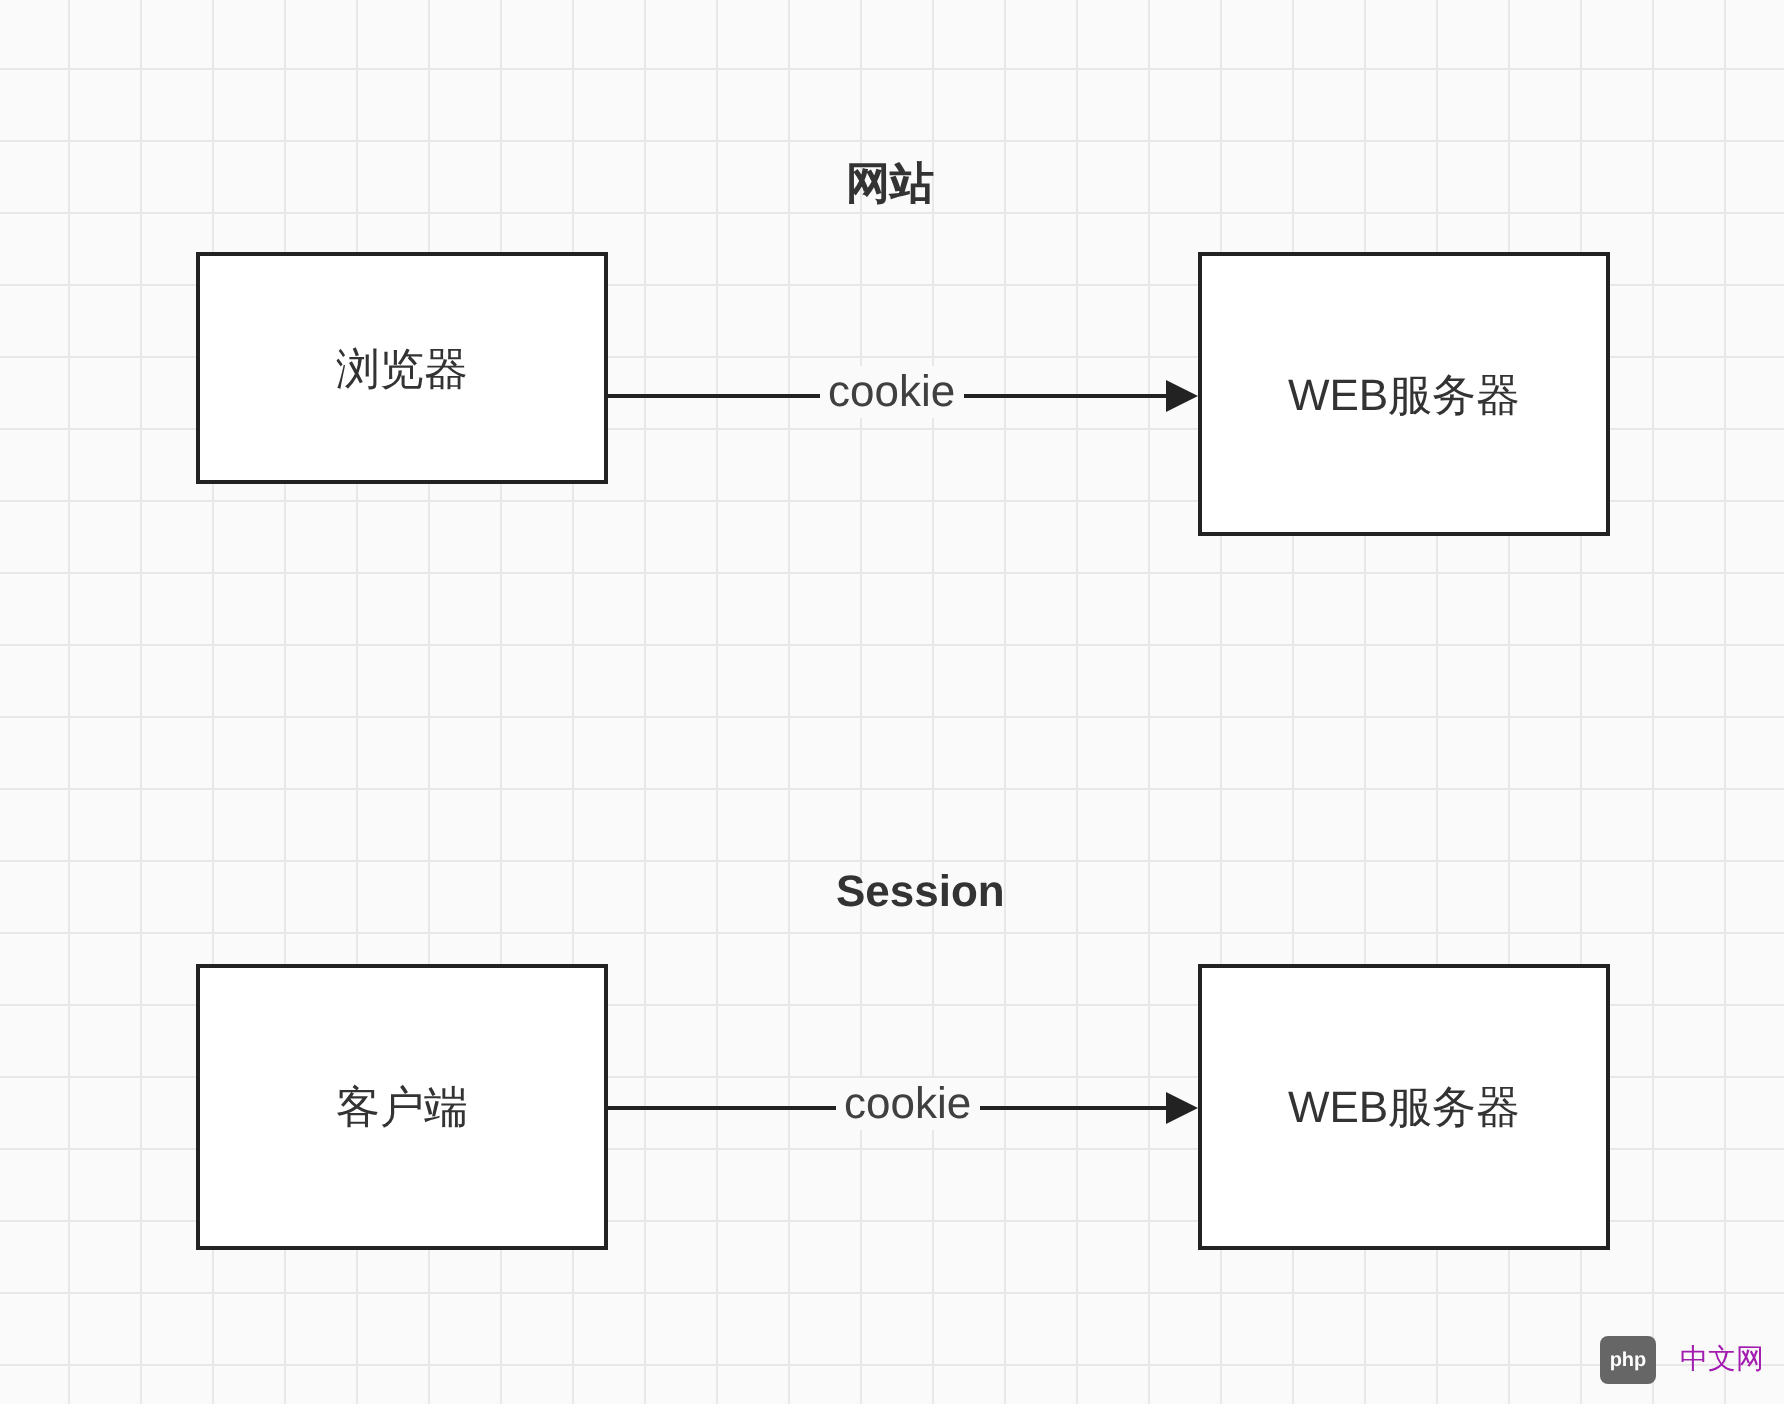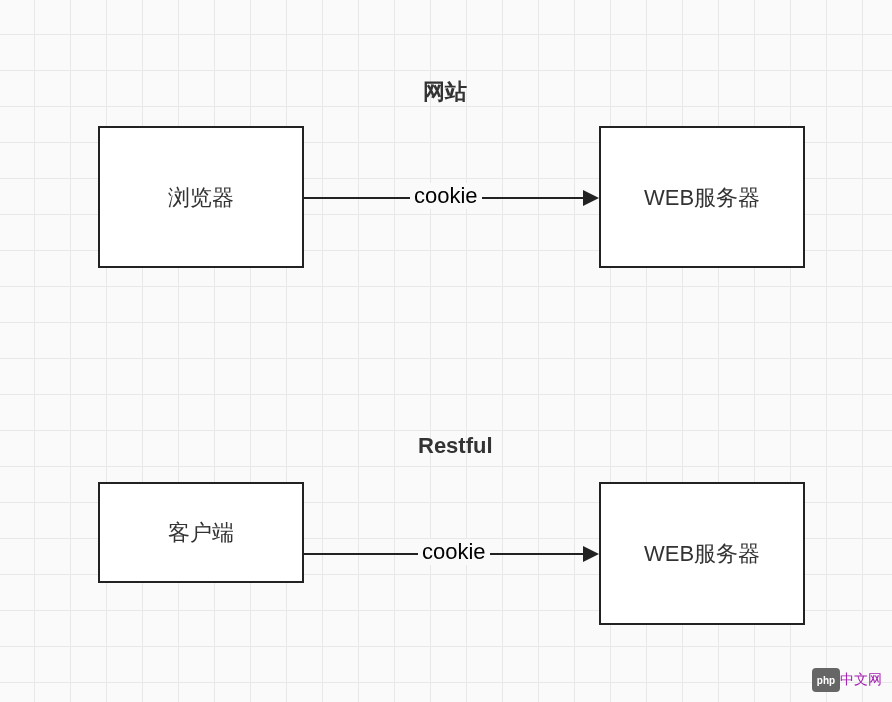--- a/index.html
+++ b/index.html
@@ -54,31 +54,31 @@
       position: absolute;
       width: 0;
       height: 0;
       border-top: 8px solid transparent;
       border-bottom: 8px solid transparent;
       border-left: 16px solid #222;
     }
     .edge-label {
       position: absolute;
       font-size: 22px;
-      color: #000000;
+      color: #404040;
       background: #fafafa;
       padding: 0 4px;
     }
     .watermark {
       position: absolute;
       bottom: 10px;
       right: 10px;
       display: flex;
       align-items: center;
-      gap: 0;
+      gap: 12px;
     }
     .watermark-logo {
       width: 28px;
       height: 24px;
       background: #666;
       border-radius: 4px;
       position: relative;
       display: flex;
       align-items: center;
       justify-content: center;
@@ -92,35 +92,35 @@
       font-weight: 500;
     }
   </style>
 </head>
 <body>
 
 <div class="grid"></div>
 
 <div class="title" style="left: 423px; top: 77px;">网站</div>
 
-<div class="box" style="left: 98px; top: 126px; width: 206px; height: 142px;">
+<div class="box" style="left: 98px; top: 126px; width: 206px; height: 116px;">
   <span>浏览器</span>
 </div>
 
 <div class="box" style="left: 599px; top: 126px; width: 206px; height: 142px;">
   <span>WEB服务器</span>
 </div>
 
 <div class="arrow-line" style="left: 304px; top: 197px; width: 279px;"></div>
 <div class="arrow-head" style="left: 583px; top: 190px;"></div>
 <div class="edge-label" style="left: 410px; top: 183px;">cookie</div>
 
-<div class="title" style="left: 418px; top: 433px;">Restful</div>
+<div class="title" style="left: 418px; top: 433px;">Session</div>
 
-<div class="box" style="left: 98px; top: 482px; width: 206px; height: 101px;">
+<div class="box" style="left: 98px; top: 482px; width: 206px; height: 143px;">
   <span>客户端</span>
 </div>
 
 <div class="box" style="left: 599px; top: 482px; width: 206px; height: 143px;">
   <span>WEB服务器</span>
 </div>
 
 <div class="arrow-line" style="left: 304px; top: 553px; width: 279px;"></div>
 <div class="arrow-head" style="left: 583px; top: 546px;"></div>
 <div class="edge-label" style="left: 418px; top: 539px;">cookie</div>

